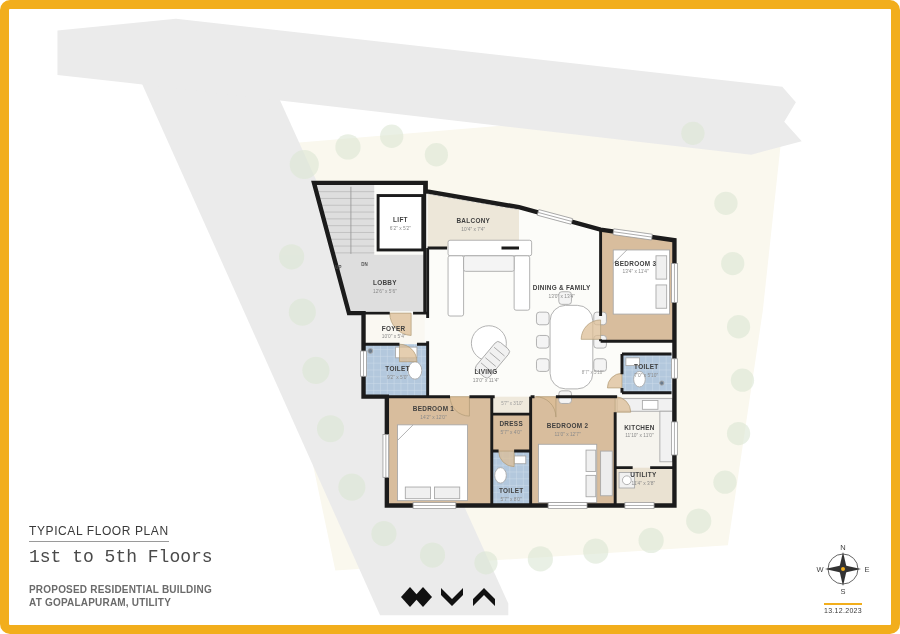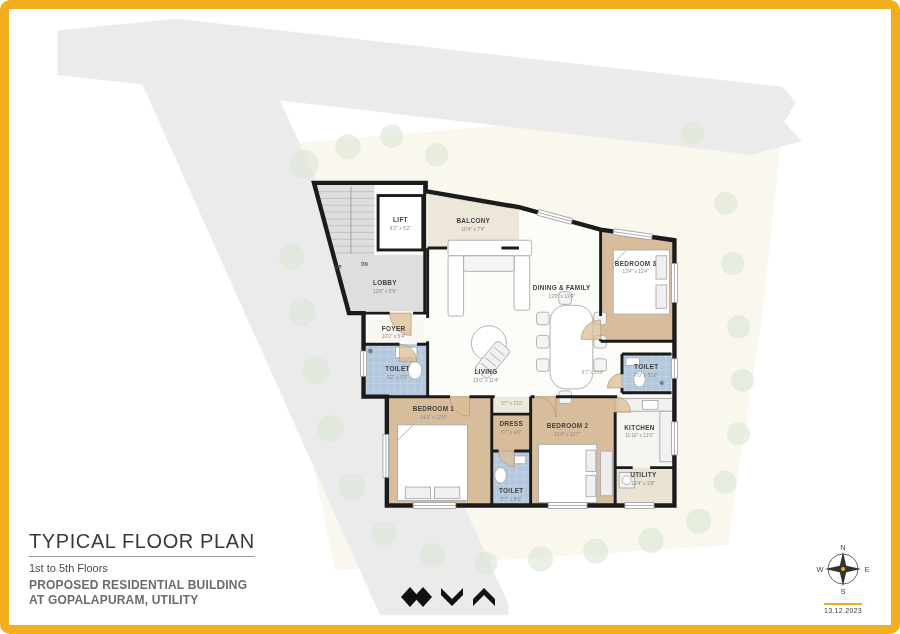--- a/index.html
+++ b/index.html
@@ -5,24 +5,24 @@
   html,body{margin:0;padding:0;background:#fff;}
   body{width:900px;height:634px;overflow:hidden;font-family:"Liberation Sans",sans-serif;}
   .sheet{position:relative;width:900px;height:634px;box-sizing:border-box;
          border:9px solid #F2AE1C;border-radius:10px;background:#fff;overflow:hidden;}
   svg.canvas{position:absolute;left:0;top:0;width:100%;height:100%;display:block;}
   .room-name{font-size:6.6px;font-weight:bold;fill:#3f3f3f;letter-spacing:.3px;}
   .room-dims{font-size:5px;fill:#8a8a8a;}
   .tiny{font-size:4.6px;fill:#9a9a9a;}
   .updn{font-size:4.6px;fill:#555;font-weight:bold;}
   .title-block{position:absolute;left:20px;bottom:16px;color:#3c3c3c;}
-  .tb-title{font-size:20px;letter-spacing:.6px;color:#3a3a3a;display:inline-block;
+  .tb-title{font-size:12px;letter-spacing:.6px;color:#3a3a3a;display:inline-block;
             border-bottom:1px solid #9a9a9a;padding-bottom:3px;}
-  .tb-sub{font-size:11px;color:#4a4a4a;margin-top:5px;}
-  .tb-small{font-size:12px;font-weight:bold;color:#6b6b6b;line-height:1.3;margin-top:4px;letter-spacing:.2px;}
+  .tb-sub{font-size:18px;color:#4a4a4a;margin-top:5px;font-family:Liberation Mono, monospace;}
+  .tb-small{font-size:10px;font-weight:bold;color:#6b6b6b;line-height:1.3;margin-top:16px;letter-spacing:.2px;}
   .logo-wrap{position:absolute;left:50%;transform:translateX(-50%);bottom:12px;}
   .compass-wrap{position:absolute;right:16px;bottom:8px;width:64px;text-align:center;}
   .compass-date{font-size:7px;color:#3a3a3a;letter-spacing:.3px;border-top:2px solid #F2AE1C;
                 padding-top:2px;margin-top:1px;display:inline-block;}
 </style>
 </head>
 <body>
 
 <div class="sheet">
 

